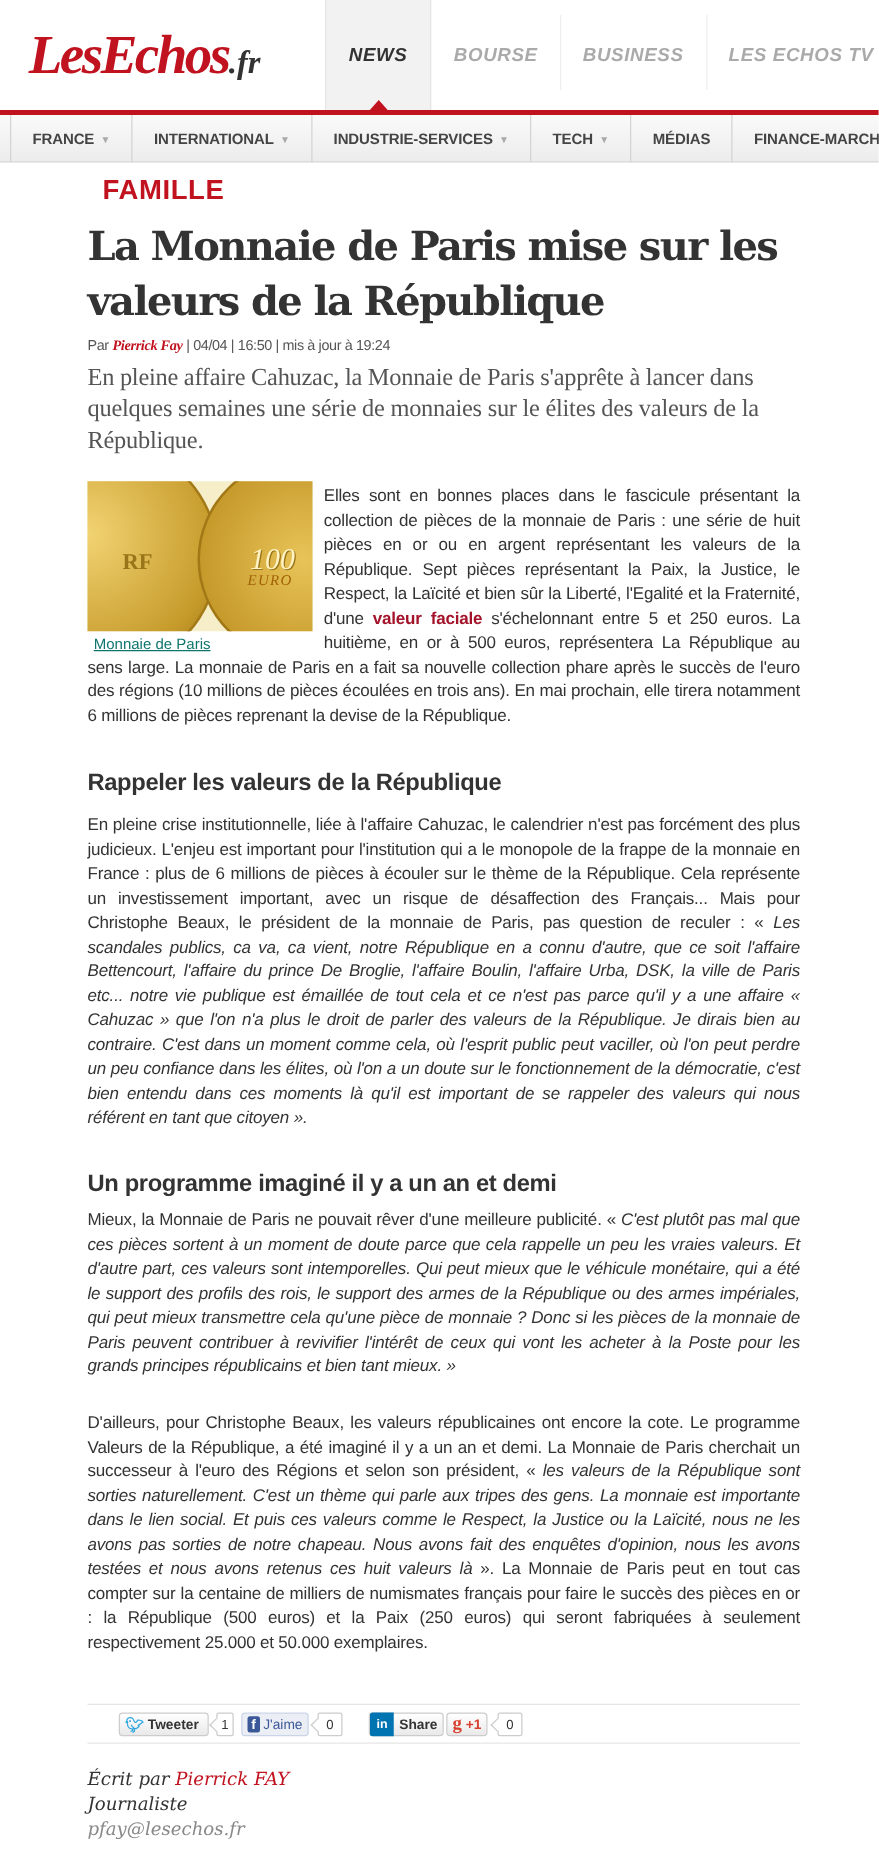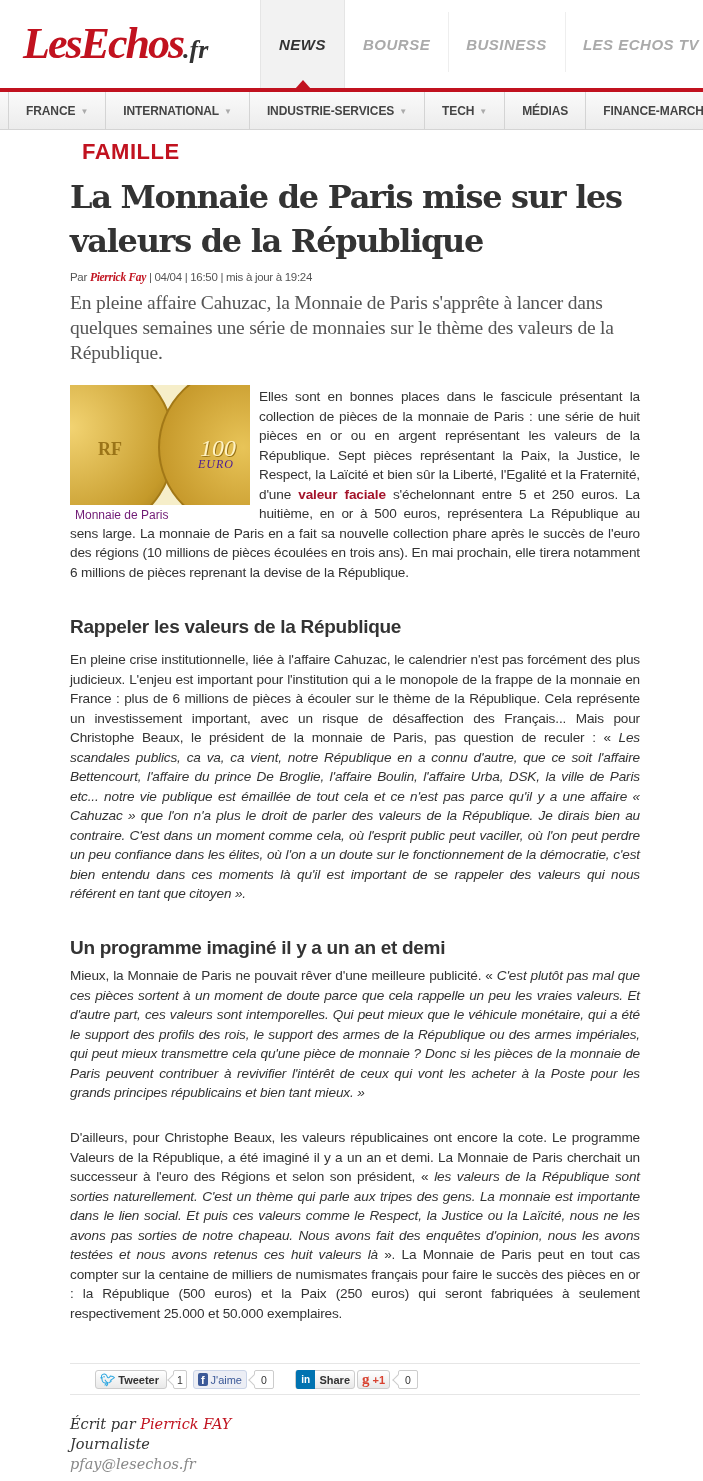--- a/index.html
+++ b/index.html
@@ -30,22 +30,22 @@
   .byline .author { color: #c1121f; font-family: "Liberation Serif", serif; font-style: italic; font-weight: bold; }
   .chapeau { position: absolute; left: 70px; top: 290px; width: 580px; font-family: "Liberation Serif", serif; font-size: 19.5px; line-height: 25px; color: #555; letter-spacing: -0.2px; }
 
   .figure { position: absolute; left: 70px; top: 385px; width: 180px; }
   .coins { width: 180px; height: 120px; position: relative; overflow: hidden; background: #f6eec9; }
   .coin { position: absolute; border-radius: 50%; }
   .coin1 { left: -70px; top: -30px; width: 175px; height: 180px; background: radial-gradient(circle at 40% 40%, #f2d372, #c59a2a 70%, #8f6a12); border: 2px solid #a37a17; }
   .coin2 { left: 88px; top: -20px; width: 170px; height: 165px; background: radial-gradient(circle at 50% 50%, #e8c458, #c79a2c 70%, #9b7318); border: 2px solid #a27817; }
   .coin-rf { position: absolute; left: 28px; top: 54px; font-family: "Liberation Serif", serif; font-size: 18px; font-weight: bold; color: #9a7418; }
   .coin-100 { position: absolute; left: 130px; top: 50px; font-family: "Liberation Serif", serif; font-style: italic; font-size: 24px; color: #fff3c4; text-shadow: 1px 1px 0 #9a7418; }
-  .coin-euro { position: absolute; left: 128px; top: 72px; font-family: "Liberation Serif", serif; font-style: italic; font-size: 12px; color: #4c1d95; letter-spacing: 1px; }
-  .caption { font-size: 12px; color: #701a75; margin-top: 3px; padding-left: 5px; }
+  .coin-euro { position: absolute; left: 128px; top: 72px; font-family: "Liberation Serif", serif; font-style: italic; font-size: 12px; color: #a16207; letter-spacing: 1px; }
+  .caption { font-size: 12px; color: #0f766e; margin-top: 3px; padding-left: 5px; text-decoration: underline; }
 
   .body-text { position: absolute; left: 70px; width: 570px; font-size: 13.6px; line-height: 19.5px; color: #333; text-align: justify; letter-spacing: -0.15px; }
   .p1 { top: 387px; }
   .p1 .float { float: left; width: 189px; height: 132px; }
   .body-text em { font-style: italic; }
   .hl { color: #a3132a; font-weight: bold; }
   .h2 { position: absolute; left: 70px; font-size: 19px; font-weight: bold; color: #333; letter-spacing: -0.3px; }
   .h2a { top: 616px; }
   .p2 { top: 650px; }
   .h2b { top: 937px; }
@@ -104,21 +104,21 @@
       <span>MÉDIAS</span>
     </div>
   <div class="item">
       <span>FINANCE-MARCHÉS</span>
     </div>
 </div>
 
 <div class="kicker">FAMILLE</div>
 <h1 class="title">La Monnaie de Paris mise sur les valeurs de la République</h1>
 <div class="byline"><span>Par </span><span class="author">Pierrick Fay</span><span> | 04/04 | 16:50 | mis à jour à 19:24</span></div>
-<div class="chapeau">En pleine affaire Cahuzac, la Monnaie de Paris s'apprête à lancer dans quelques semaines une série de monnaies sur le thème des valeurs de la République.</div>
+<div class="chapeau">En pleine affaire Cahuzac, la Monnaie de Paris s'apprête à lancer dans quelques semaines une série de monnaies sur le élites des valeurs de la République.</div>
 
 <div class="figure">
   <div class="coins">
     <div class="coin coin1"></div>
     <div class="coin coin2"></div>
     <span class="coin-rf">RF</span>
     <span class="coin-100">100</span>
     <span class="coin-euro">EURO</span>
   </div>
   <div class="caption">Monnaie de Paris</div>

